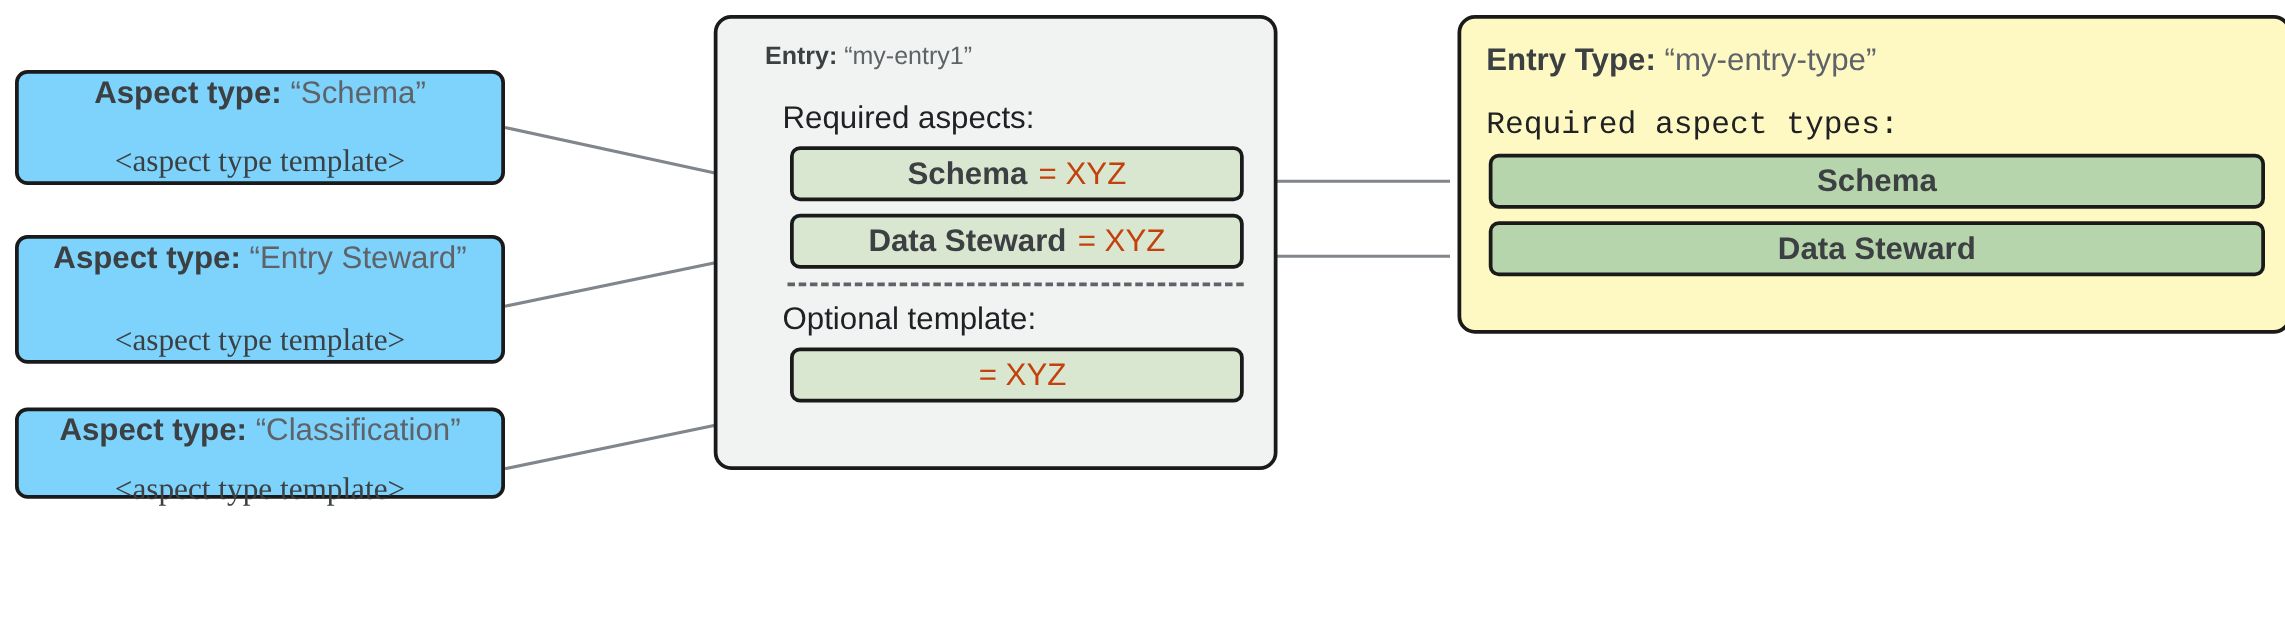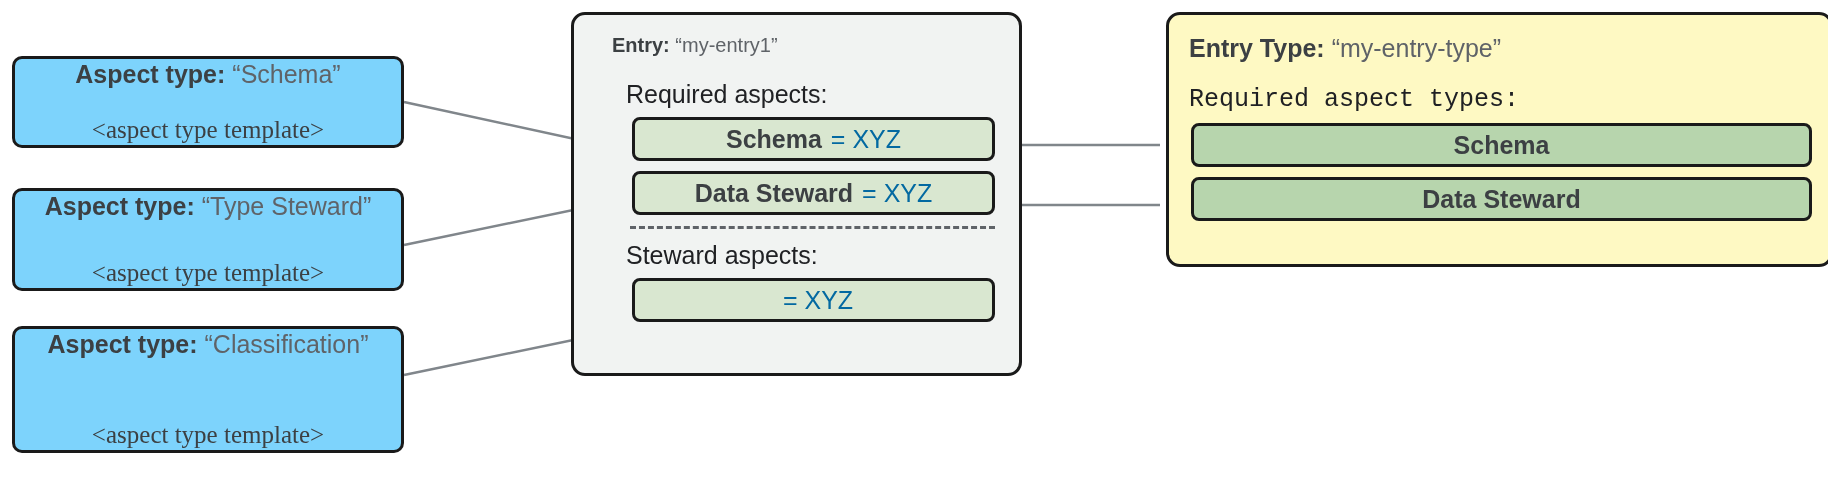--- a/index.html
+++ b/index.html
@@ -119,21 +119,21 @@
     line-height: 1;
     white-space: nowrap;
     margin-bottom: 10px;
   }
   .aspect-chip .chip-name {
     font-weight: bold;
     color: #3c4043;
   }
   .aspect-chip .chip-value {
     font-weight: normal;
-    color: #0369a1;
+    color: #c2410c;
     margin-left: 9px;
     text-align: center;
   }
   #optional-divider {
     margin: 11px 0 11px 26px;
     border: 0;
     border-top: 3px dashed #5f6368;
     height: 0;
   }
 
@@ -206,26 +206,26 @@
     <div class="line-1">
       <span class="lead">Aspect type:</span>
       <span class="quoted">“Schema”</span>
     </div>
     <div class="line-2">&lt;aspect type template&gt;</div>
   </div>
 
   <div class="node aspect-type-card" style="left:12px; top:188px; width:392px; height:103px;">
     <div class="line-1">
       <span class="lead">Aspect type:</span>
-      <span class="quoted">“Type Steward”</span>
+      <span class="quoted">“Entry Steward”</span>
     </div>
     <div class="line-2">&lt;aspect type template&gt;</div>
   </div>
 
-  <div class="node aspect-type-card" style="left:12px; top:326px; width:392px; height:127px;">
+  <div class="node aspect-type-card" style="left:12px; top:326px; width:392px; height:73px;">
     <div class="line-1">
       <span class="lead">Aspect type:</span>
       <span class="quoted">“Classification”</span>
     </div>
     <div class="line-2">&lt;aspect type template&gt;</div>
   </div>
 
   <div class="node" id="entry-panel" style="left:571px; top:12px; width:451px; height:364px;">
 
     <div id="entry-panel-title">
@@ -240,21 +240,21 @@
       <span class="chip-value">= XYZ</span>
     </div>
 
     <div class="aspect-chip">
       <span class="chip-name">Data Steward</span>
       <span class="chip-value">= XYZ</span>
     </div>
 
     <hr id="optional-divider">
 
-    <div class="section-heading">Steward aspects:</div>
+    <div class="section-heading">Optional template:</div>
 
     <div class="aspect-chip">
       <span class="chip-value">= XYZ</span>
     </div>
   </div>
 
   <div class="node" id="entry-type-panel" style="left:1148px; top:12px; width:667px; height:255px;">
 
     <div id="entry-type-panel-title">
       <span class="lead">Entry Type:</span>

